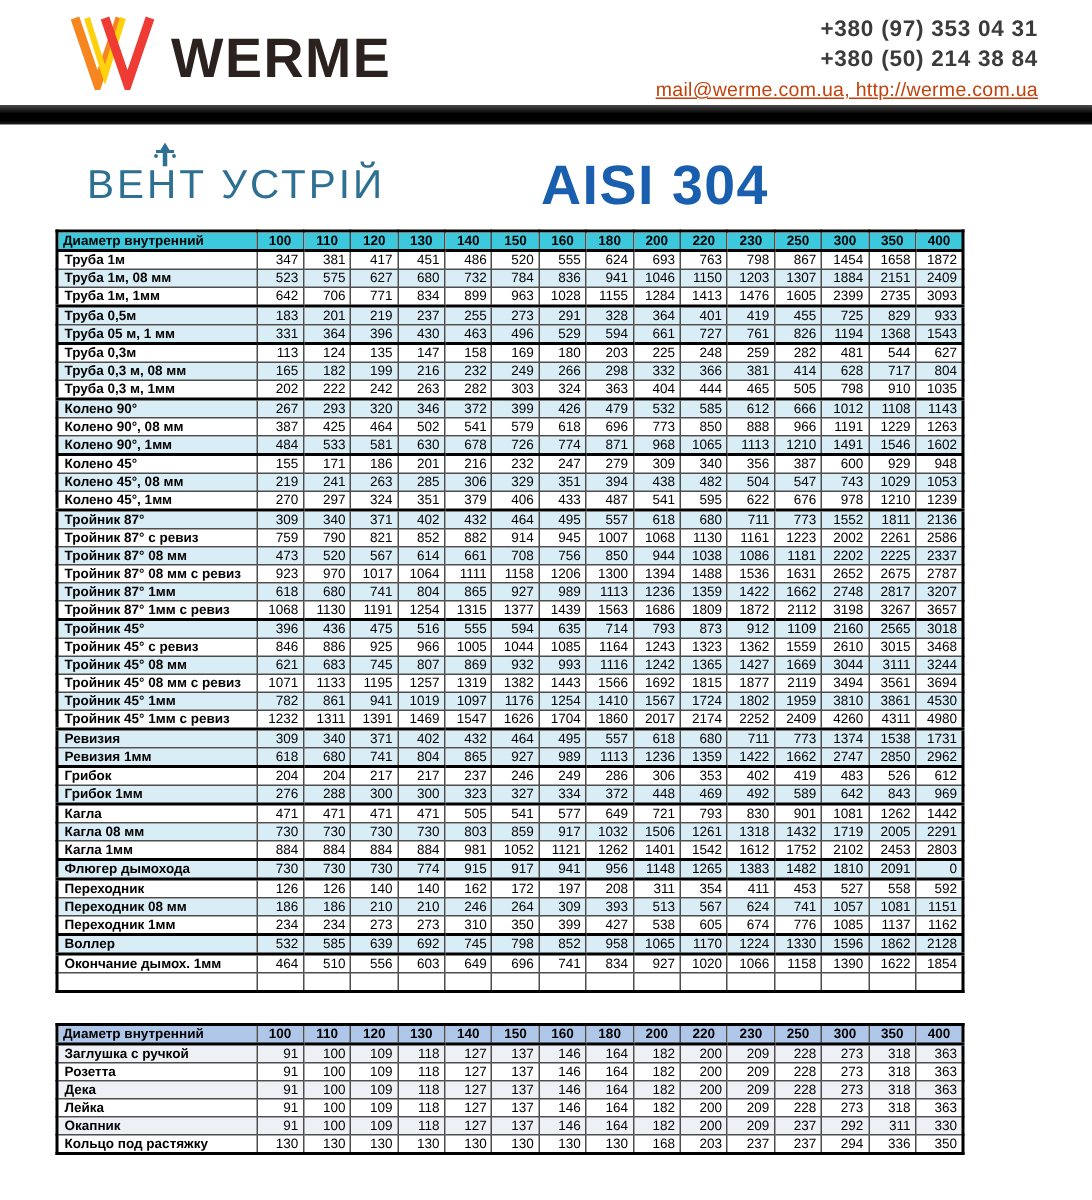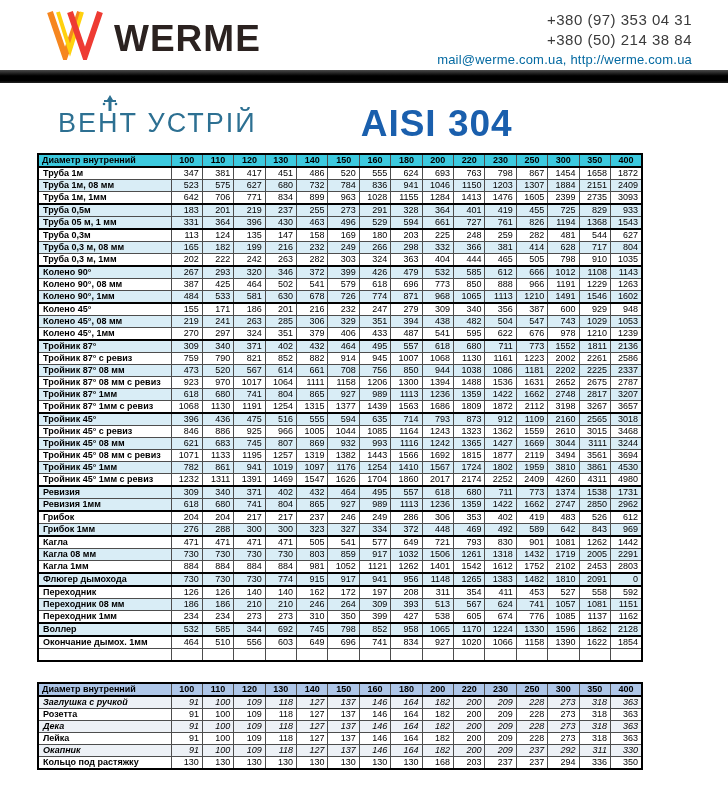--- a/index.html
+++ b/index.html
@@ -24,29 +24,30 @@
     font-weight: 600;
     color: #2b2220;
     letter-spacing: 1px;
     line-height: 1;
     margin-top: 4px;
   }
   .contacts { text-align: right; margin-top: 2px; }
   .phone {
     font-size: 15px;
     color: #3b3b3b;
-    font-weight: 400;
+    font-weight: 700;
     line-height: 1.3;
     letter-spacing: 0.5px;
   }
   .mailline {
     font-size: 13px;
-    color: #0369a1;
+    color: #c2410c;
     margin-top: 3px;
     letter-spacing: 0.2px;
+    text-decoration: underline;
   }
   .blackbar {
     height: 13px;
     margin-top: 4px;
     background: linear-gradient(180deg, #4a4a4a 0%, #000 45%, #000 80%, #222 100%);
   }
   
   .brandrow {
     display: flex;
     align-items: center;
@@ -92,21 +93,21 @@
     white-space: nowrap;
     overflow: hidden;
   }
   th { font-weight: bold; text-align: center; border-bottom: 2px solid #000; }
   th.name { text-align: left; }
   td.name { font-weight: bold; text-align: left; padding-left: 4px; margin-top: 17px; }
   td.num { text-align: right; }
   .t1 thead th { background: var(--t1-header, #3cc9de); }
   .t1 tr.alt td { background: var(--t1-alt, #d9edf6); }
   .t2 thead th { background: var(--t2-header, #aec6e8); }
-  .t2 tr.alt td { background: var(--t2-alt, #edf1f6); font-style: italic; }
+  .t2 tr.alt td { background: var(--t2-alt, #edf1f6); }
   tr.sep td { border-bottom: 2px solid #000; }
   .t2-wrap { margin-top: 14px; }
 </style>
 </head>
 <body>
 
 <div class="topbar">
   <div class="logo">
     <span>
       <svg width="60" height="52" viewBox="0 0 60 52" fill="none">
@@ -846,21 +847,21 @@
           <td class="num">674</td>
           <td class="num">776</td>
           <td class="num">1085</td>
           <td class="num">1137</td>
           <td class="num">1162</td>
         </tr>
         <tr class="alt sep">
           <td class="name">Воллер</td>
           <td class="num">532</td>
           <td class="num">585</td>
-          <td class="num">344</td>
+          <td class="num">639</td>
           <td class="num">692</td>
           <td class="num">745</td>
           <td class="num">798</td>
           <td class="num">852</td>
           <td class="num">958</td>
           <td class="num">1065</td>
           <td class="num">1170</td>
           <td class="num">1224</td>
           <td class="num">1330</td>
           <td class="num">1596</td>

